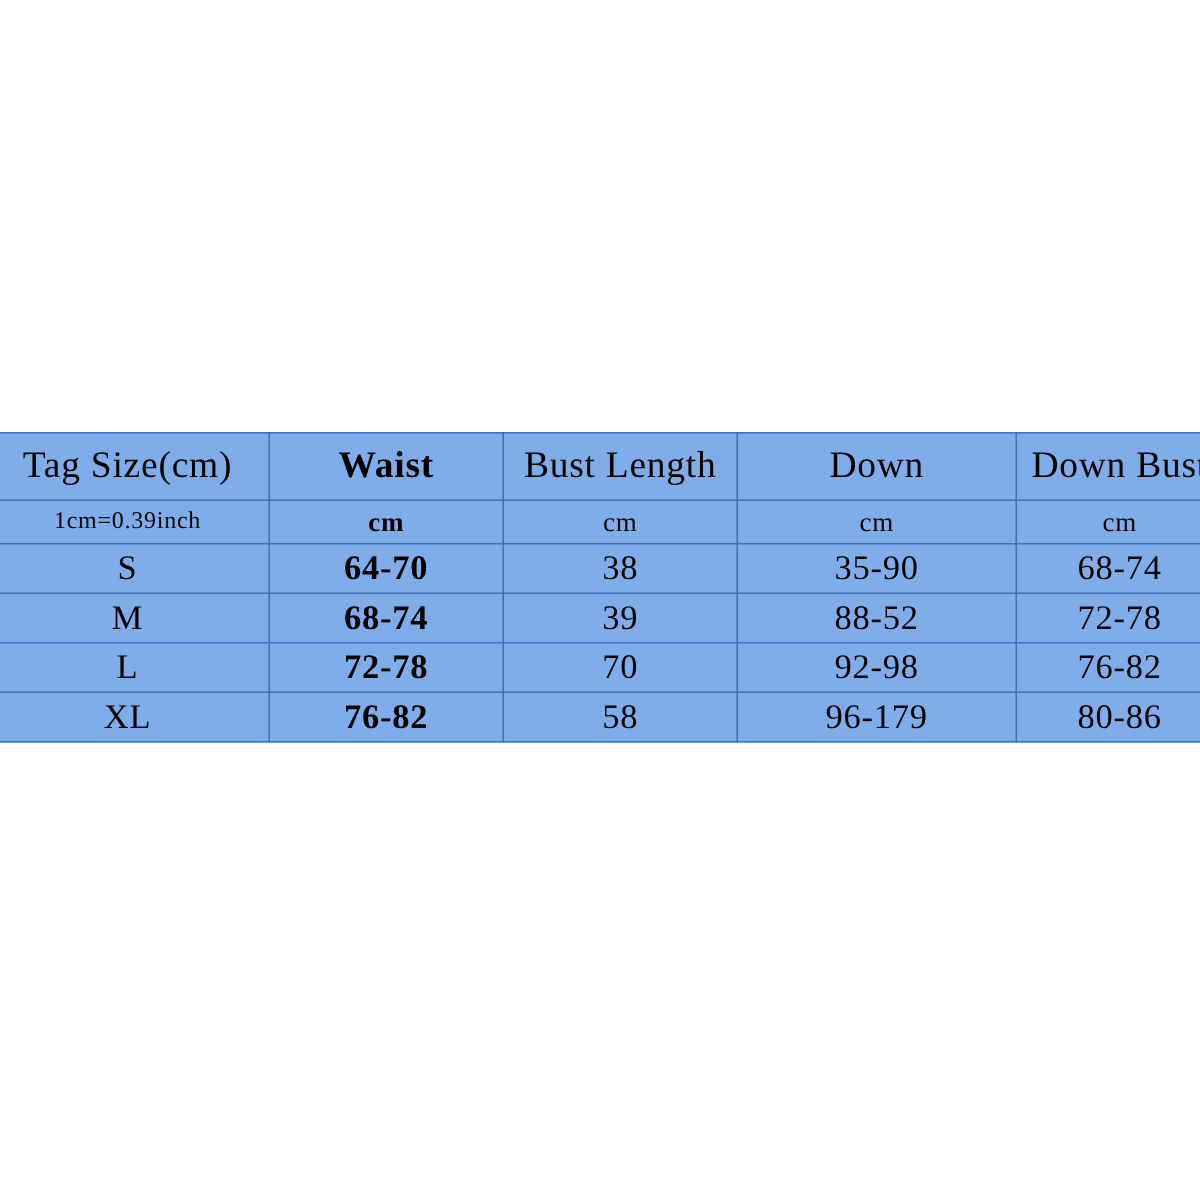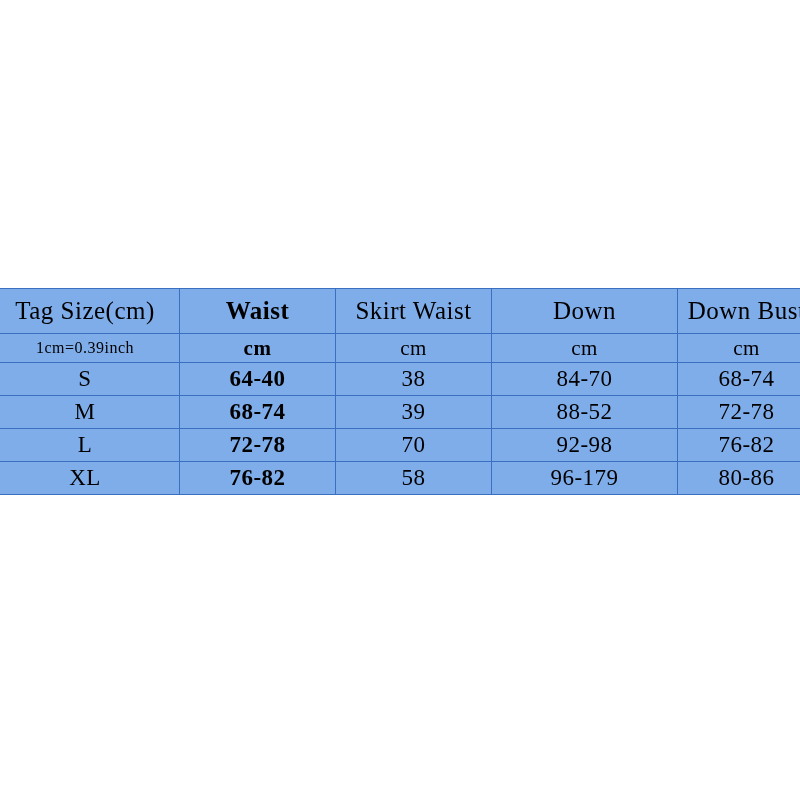--- a/index.html
+++ b/index.html
@@ -41,57 +41,57 @@
   .col-2 { width: 155px; }
   .col-3 { width: 185px; }
   .col-4 { width: 137px; }
 
   tr.header-row td {
     height: 44px;
     font-size: 25px;
   }
   tr.unit-row td {
     height: 28px;
-    font-size: 21px;
+    font-size: 18px;
   }
   tr.unit-row td.note {
     font-size: 16px;
   }
   tr.data-row td {
     height: 32px;
     font-size: 23px;
   }
 </style>
 </head>
 <body>
 
 <div id="page">
 
   <table id="size-chart">
     <tbody>
       <tr class="header-row">
         <td class="col-0">Tag Size(cm)</td>
         <td class="col-1">Waist</td>
-        <td class="col-2">Skirt Waist</td>
+        <td class="col-2">Bust Length</td>
         <td class="col-3">Down</td>
         <td class="col-4">Down Bust</td>
       </tr>
       <tr class="unit-row">
         <td class="col-0 note">1cm=0.39inch</td>
         <td class="col-1">cm</td>
         <td class="col-2">cm</td>
         <td class="col-3">cm</td>
         <td class="col-4">cm</td>
       </tr>
 
       <tr class="data-row">
         <td class="col-0">S</td>
-        <td class="col-1">64-40</td>
+        <td class="col-1">64-70</td>
         <td class="col-2">38</td>
-        <td class="col-3">84-70</td>
+        <td class="col-3">35-90</td>
         <td class="col-4">68-74</td>
       </tr>
       <tr class="data-row">
         <td class="col-0">M</td>
         <td class="col-1">68-74</td>
         <td class="col-2">39</td>
         <td class="col-3">88-52</td>
         <td class="col-4">72-78</td>
       </tr>
       <tr class="data-row">

